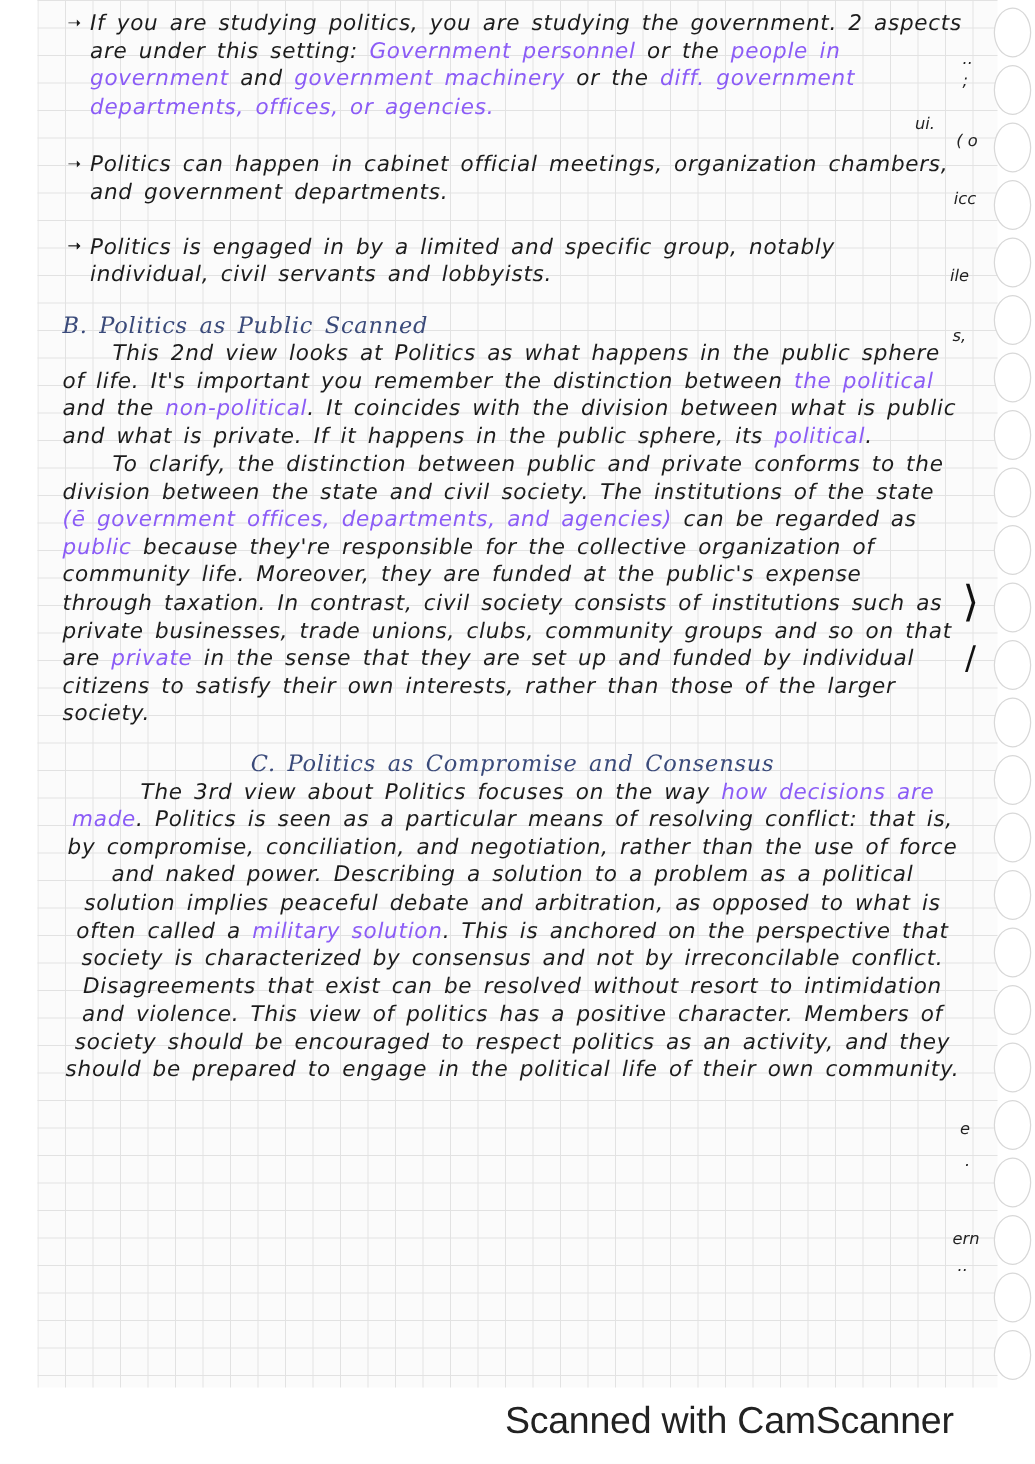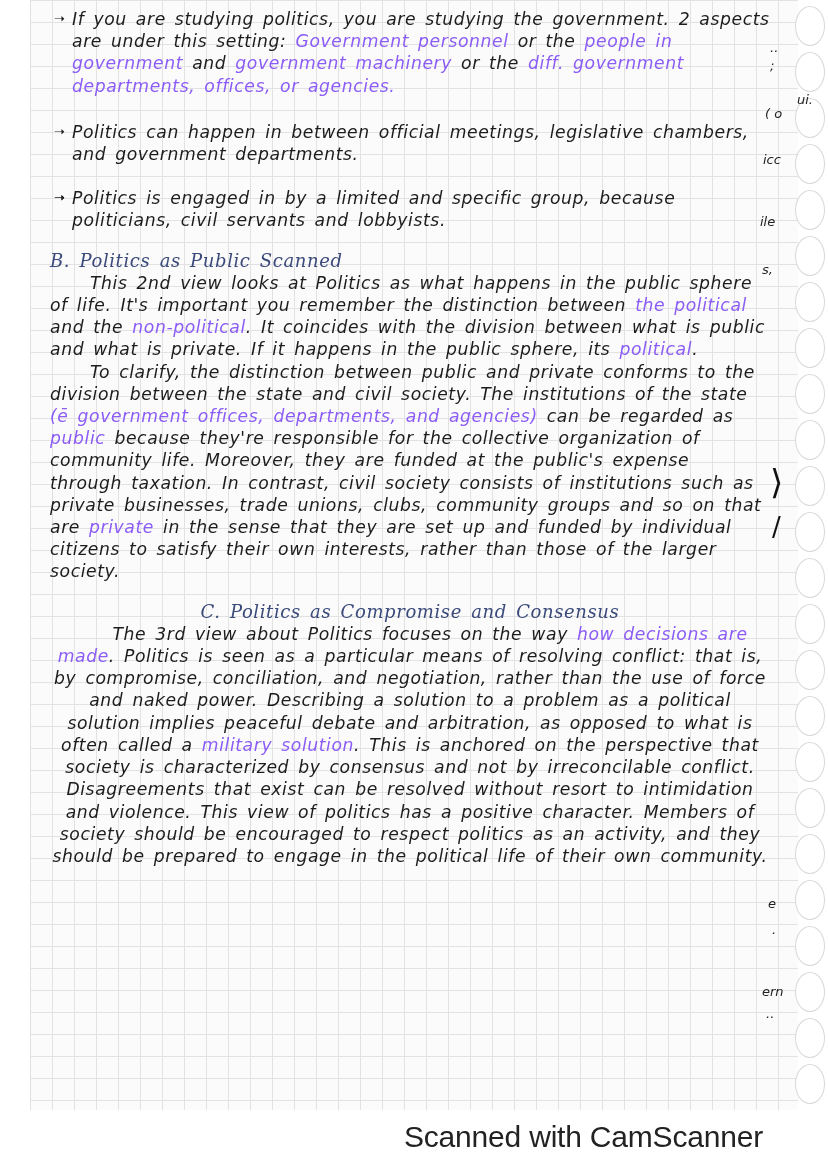--- a/index.html
+++ b/index.html
@@ -85,49 +85,49 @@
     </div>
 </div>
 
 <div class="content">
   <div class="bullet" style="margin-bottom:24px;">
     <span class="arrow">➝</span>
     <span><span>If you are studying politics, you are studying the government. 2 aspects are under this setting: </span><span class="blue">Government personnel</span><span> or the </span><span class="blue">people in government</span><span> and </span><span class="blue">government machinery</span><span> or the </span><span class="blue">diff. government departments, offices, or agencies.</span></span>
   </div>
   <div class="bullet" style="margin-bottom:22px;">
     <span class="arrow">➝</span>
-    <span><span>Politics can happen in between official meetings, legislative chambers, and government departments.</span></span>
+    <span><span>Politics can happen in cabinet official meetings, organization chambers, and government departments.</span></span>
   </div>
   <div class="bullet" style="margin-bottom:22px;">
     <span class="arrow">➝</span>
   </div>
   <div class="bullet" style="margin-bottom:18px;">
     <span class="arrow">➝</span>
-    <span><span>Politics is engaged in by a limited and specific group, because politicians, civil servants and lobbyists.</span></span>
+    <span><span>Politics is engaged in by a limited and specific group, notably individual, civil servants and lobbyists.</span></span>
   </div>
 
   <div class="section">
     <div class="heading">B. Politics as Public Scanned</div>
     <p class="indent" style="margin:0;"><span>This 2nd view looks at Politics as what happens in the public sphere of life. It's important you remember the distinction between </span><span class="blue">the political</span><span> and the </span><span class="blue">non-political</span><span>. It coincides with the division between what is public and what is private. If it happens in the public sphere, its </span><span class="blue">political</span><span>.</span></p>
     <p class="indent" style="margin:0;"><span>To clarify, the distinction between public and private conforms to the division between the state and civil society. The institutions of the state </span><span class="blue">(ē government offices, departments, and agencies)</span><span> can be regarded as </span><span class="blue">public</span><span> because they're responsible for the collective organization of community life. Moreover, they are funded at the public's expense through taxation. In contrast, civil society consists of institutions such as private businesses, trade unions, clubs, community groups and so on that are </span><span class="blue">private</span><span> in the sense that they are set up and funded by individual citizens to satisfy their own interests, rather than those of the larger society.</span></p>
   </div>
 
   <div class="section" style="margin-top:18px;text-align:center;">
     <div class="heading">C. Politics as Compromise and Consensus</div>
     <p class="indent" style="margin:0;"><span>The 3rd view about Politics focuses on the way </span><span class="blue">how decisions are made</span><span>. Politics is seen as a particular means of resolving conflict: that is, by compromise, conciliation, and negotiation, rather than the use of force and naked power. Describing a solution to a problem as a political solution implies peaceful debate and arbitration, as opposed to what is often called a </span><span class="blue">military solution</span><span>. This is anchored on the perspective that society is characterized by consensus and not by irreconcilable conflict. Disagreements that exist can be resolved without resort to intimidation and violence. This view of politics has a positive character. Members of society should be encouraged to respect politics as an activity, and they should be prepared to engage in the political life of their own community.</span></p>
   </div>
 </div>
 
 <span class="bracket" style="left:770px; top:462px;">⟩</span>
 <span class="bracket" style="left:772px; top:512px; font-size:26px;">/</span>
 
 <div id="margin-marks">
     <span class="margin-mark" style="left: 770px; top: 40px;">..</span>
     <span class="margin-mark" style="left: 770px; top: 58px;">;</span>
-    <span class="margin-mark" style="left: 797px; top: 92px;">ui.</span>
+    <span class="margin-mark" style="left: 732px; top: 92px;">ui.</span>
     <span class="margin-mark" style="left: 765px; top: 106px;">( o</span>
     <span class="margin-mark" style="left: 763px; top: 152px; font-style: italic;">icc</span>
     <span class="margin-mark" style="left: 760px; top: 214px;">ile</span>
     <span class="margin-mark" style="left: 762px; top: 262px;">s,</span>
     <span class="margin-mark" style="left: 768px; top: 896px;">e</span>
     <span class="margin-mark" style="left: 772px; top: 922px;">.</span>
     <span class="margin-mark" style="left: 762px; top: 984px;">ern</span>
     <span class="margin-mark" style="left: 766px; top: 1006px;">..</span>
   </div>
 

